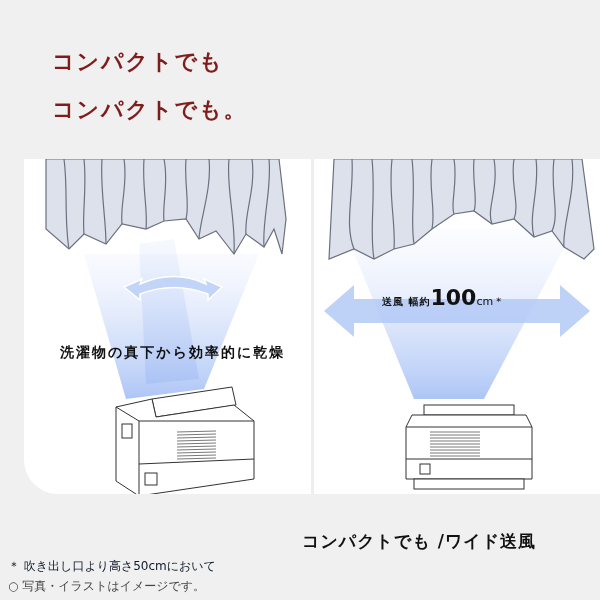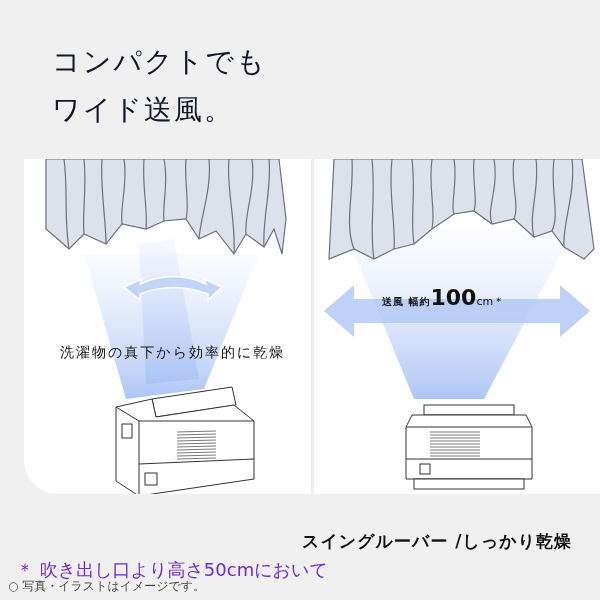--- a/index.html
+++ b/index.html
@@ -1,49 +1,49 @@
 <!DOCTYPE html>
 <html><head>
 <meta charset="utf-8">
 <style>
   * { margin:0; padding:0; box-sizing:border-box; }
   html, body { width:600px; height:600px; background:#f0f0f0; overflow:hidden; }
   body { position:relative; font-family:"DejaVu Sans", "Liberation Sans", sans-serif; color:#111; }
 
-  .headline { position:absolute; left:52px; top:38px; font-size:28px; font-weight:normal; line-height:48px; letter-spacing:2px; color:#0f172a; }
+  .headline { position:absolute; left:52px; top:38px; font-size:22px; font-weight:bold; line-height:48px; letter-spacing:2px; color:#7f1d1d; }
 
   .panel { position:absolute; left:24px; top:159px; width:576px; height:335px; background:#ffffff; border-bottom-left-radius:34px; overflow:hidden; }
   .divider { position:absolute; left:287px; top:0; width:3px; height:335px; background:#eeeeee; }
 
   .scene { position:absolute; top:0; height:335px; }
   .scene-left { left:0; width:287px; }
   .scene-right { left:290px; width:286px; }
 
   .scene svg { position:absolute; left:0; top:0; }
 
-  .caption { position:absolute; font-size:14px; font-weight:normal; letter-spacing:2px; color:#111; white-space:nowrap; }
+  .caption { position:absolute; font-size:14px; font-weight:bold; letter-spacing:2px; color:#111; white-space:nowrap; }
   .caption-left { left:36px; top:185px; }
   .caption-right { left:50px; top:185px; }
 
   .width-label { position:absolute; left:68px; top:126px; white-space:nowrap; color:#111; font-weight:bold; }
   .width-label .small { font-size:10px; letter-spacing:1px; }
   .width-label .big { font-size:22px; letter-spacing:0; }
   .width-label .unit { font-size:11px; font-weight:normal; }
 
   .feature-title { position:absolute; left:302px; top:530px; font-size:17px; font-weight:bold; letter-spacing:1px; color:#111; white-space:nowrap; }
 
-  .note { position:absolute; left:16px; top:558px; font-size:18px; color:#6d28d9; white-space:nowrap; }
+  .note { position:absolute; left:8px; top:558px; font-size:12px; color:#0f172a; white-space:nowrap; }
   .disclaimer { position:absolute; left:8px; top:578px; font-size:12px; color:#444; white-space:nowrap; }
 </style>
 </head>
 <body>
 
 <div class="headline">
   <div>コンパクトでも</div>
-  <div>ワイド送風。</div>
+  <div>コンパクトでも。</div>
 </div>
 
 <div class="panel">
 
   <div class="scene scene-left">
     <svg width="287" height="335" viewBox="0 0 287 335">
       <defs>
         <linearGradient id="beamL" x1="0" y1="1" x2="0" y2="0">
           <stop offset="0" stop-color="#a9c2f5" stop-opacity="0.95"></stop>
           <stop offset="1" stop-color="#dfe8fb" stop-opacity="0.2"></stop>
@@ -156,15 +156,15 @@
           <line x1="116" y1="297" x2="166" y2="297"></line>
         </g>
       </g>
     </svg>
     <div class="width-label">
       <span class="small">送風 幅約</span><span class="big">100</span><span class="unit">cm＊</span>
     </div>
   </div>
 </div>
 
-<div class="feature-title">スイングルーバー /しっかり乾燥</div>
+<div class="feature-title">コンパクトでも /ワイド送風</div>
 <div class="note">＊ 吹き出し口より高さ50cmにおいて</div>
 <div class="disclaimer">○ 写真・イラストはイメージです。</div>
 
 </body></html>

